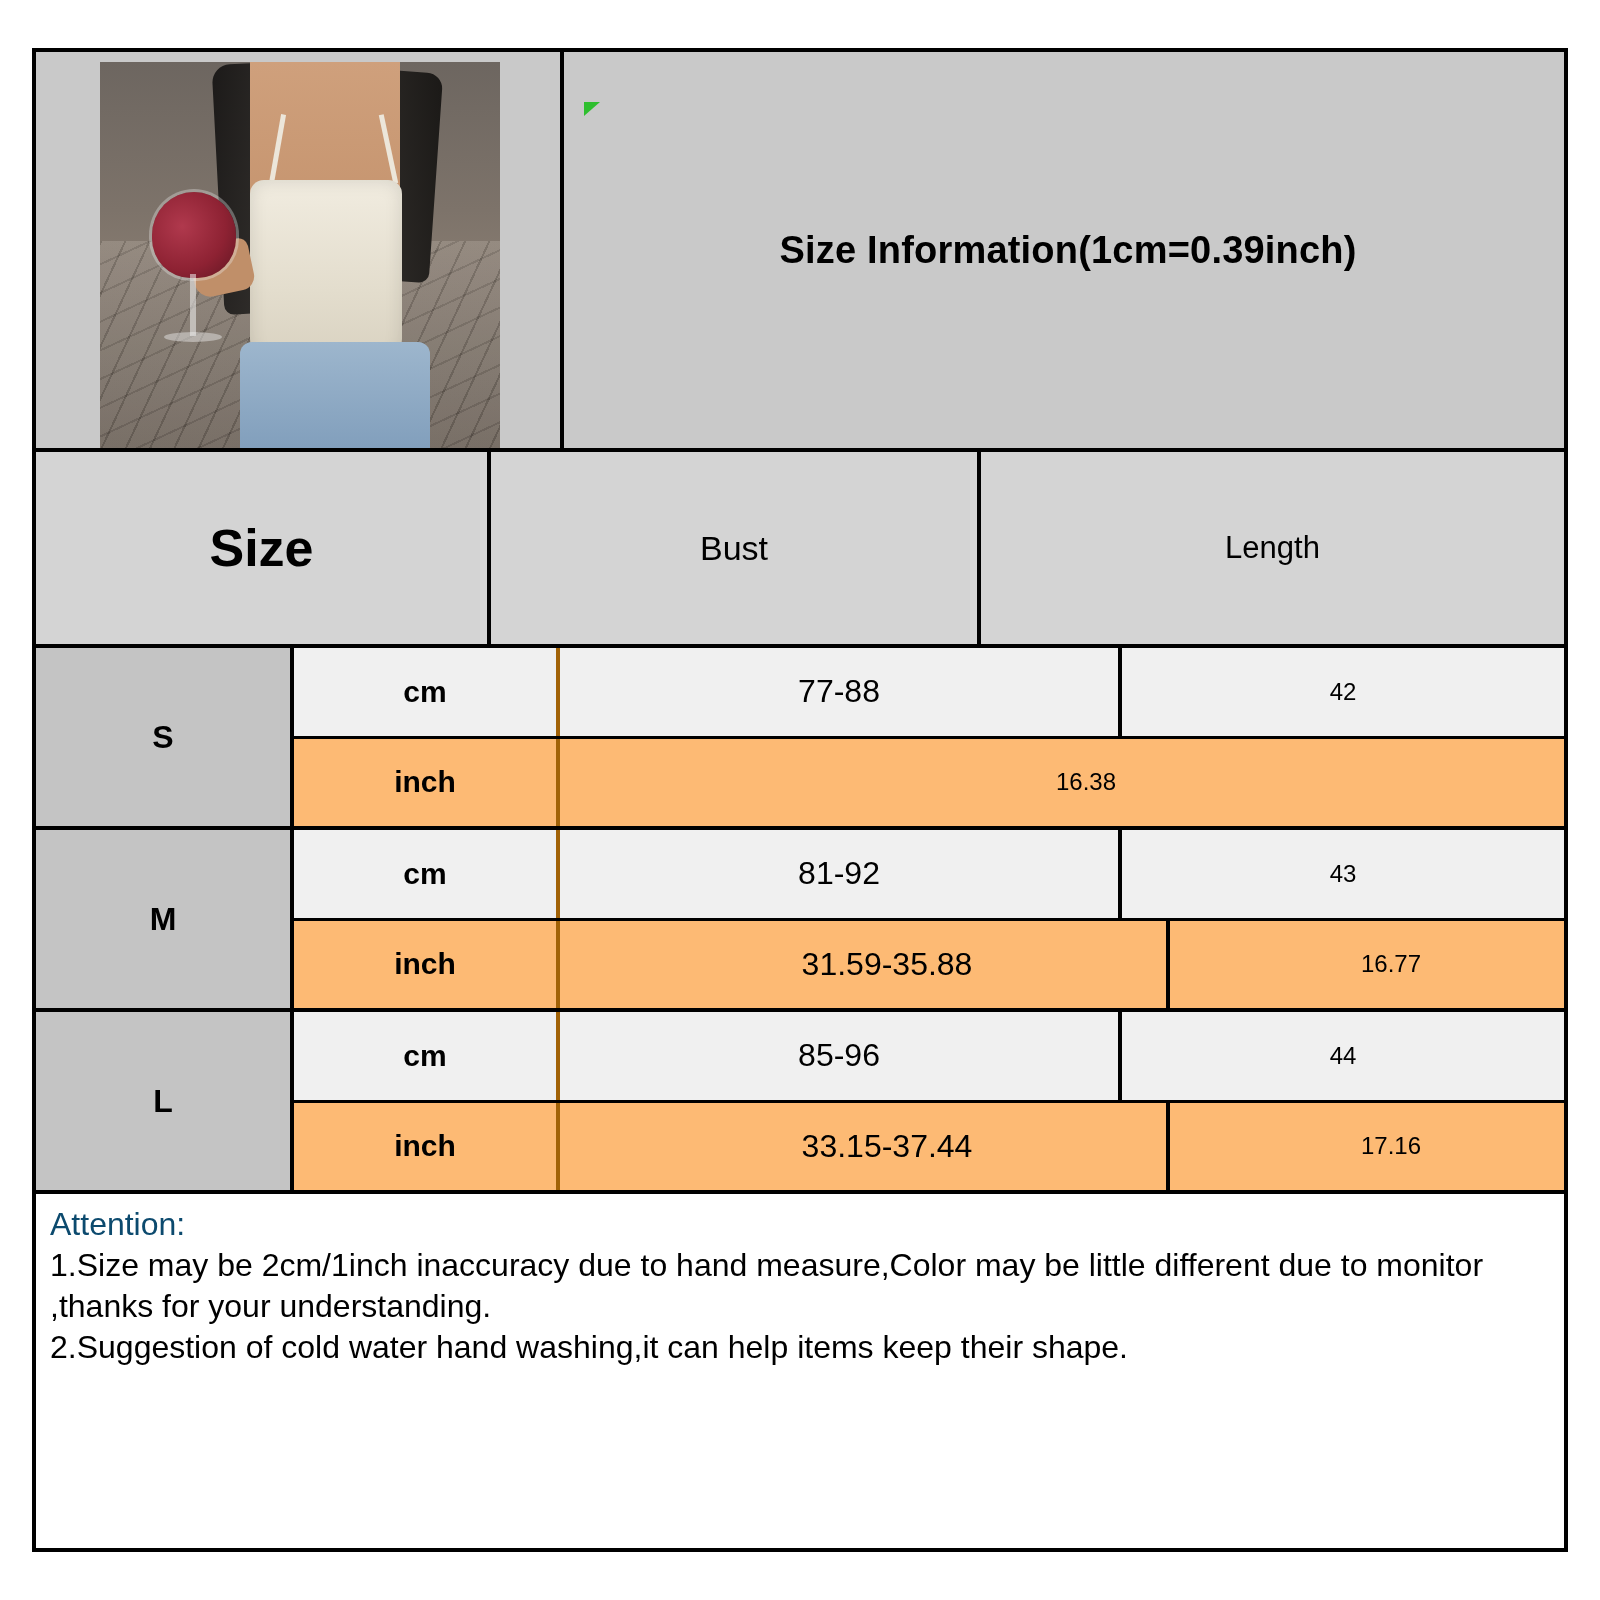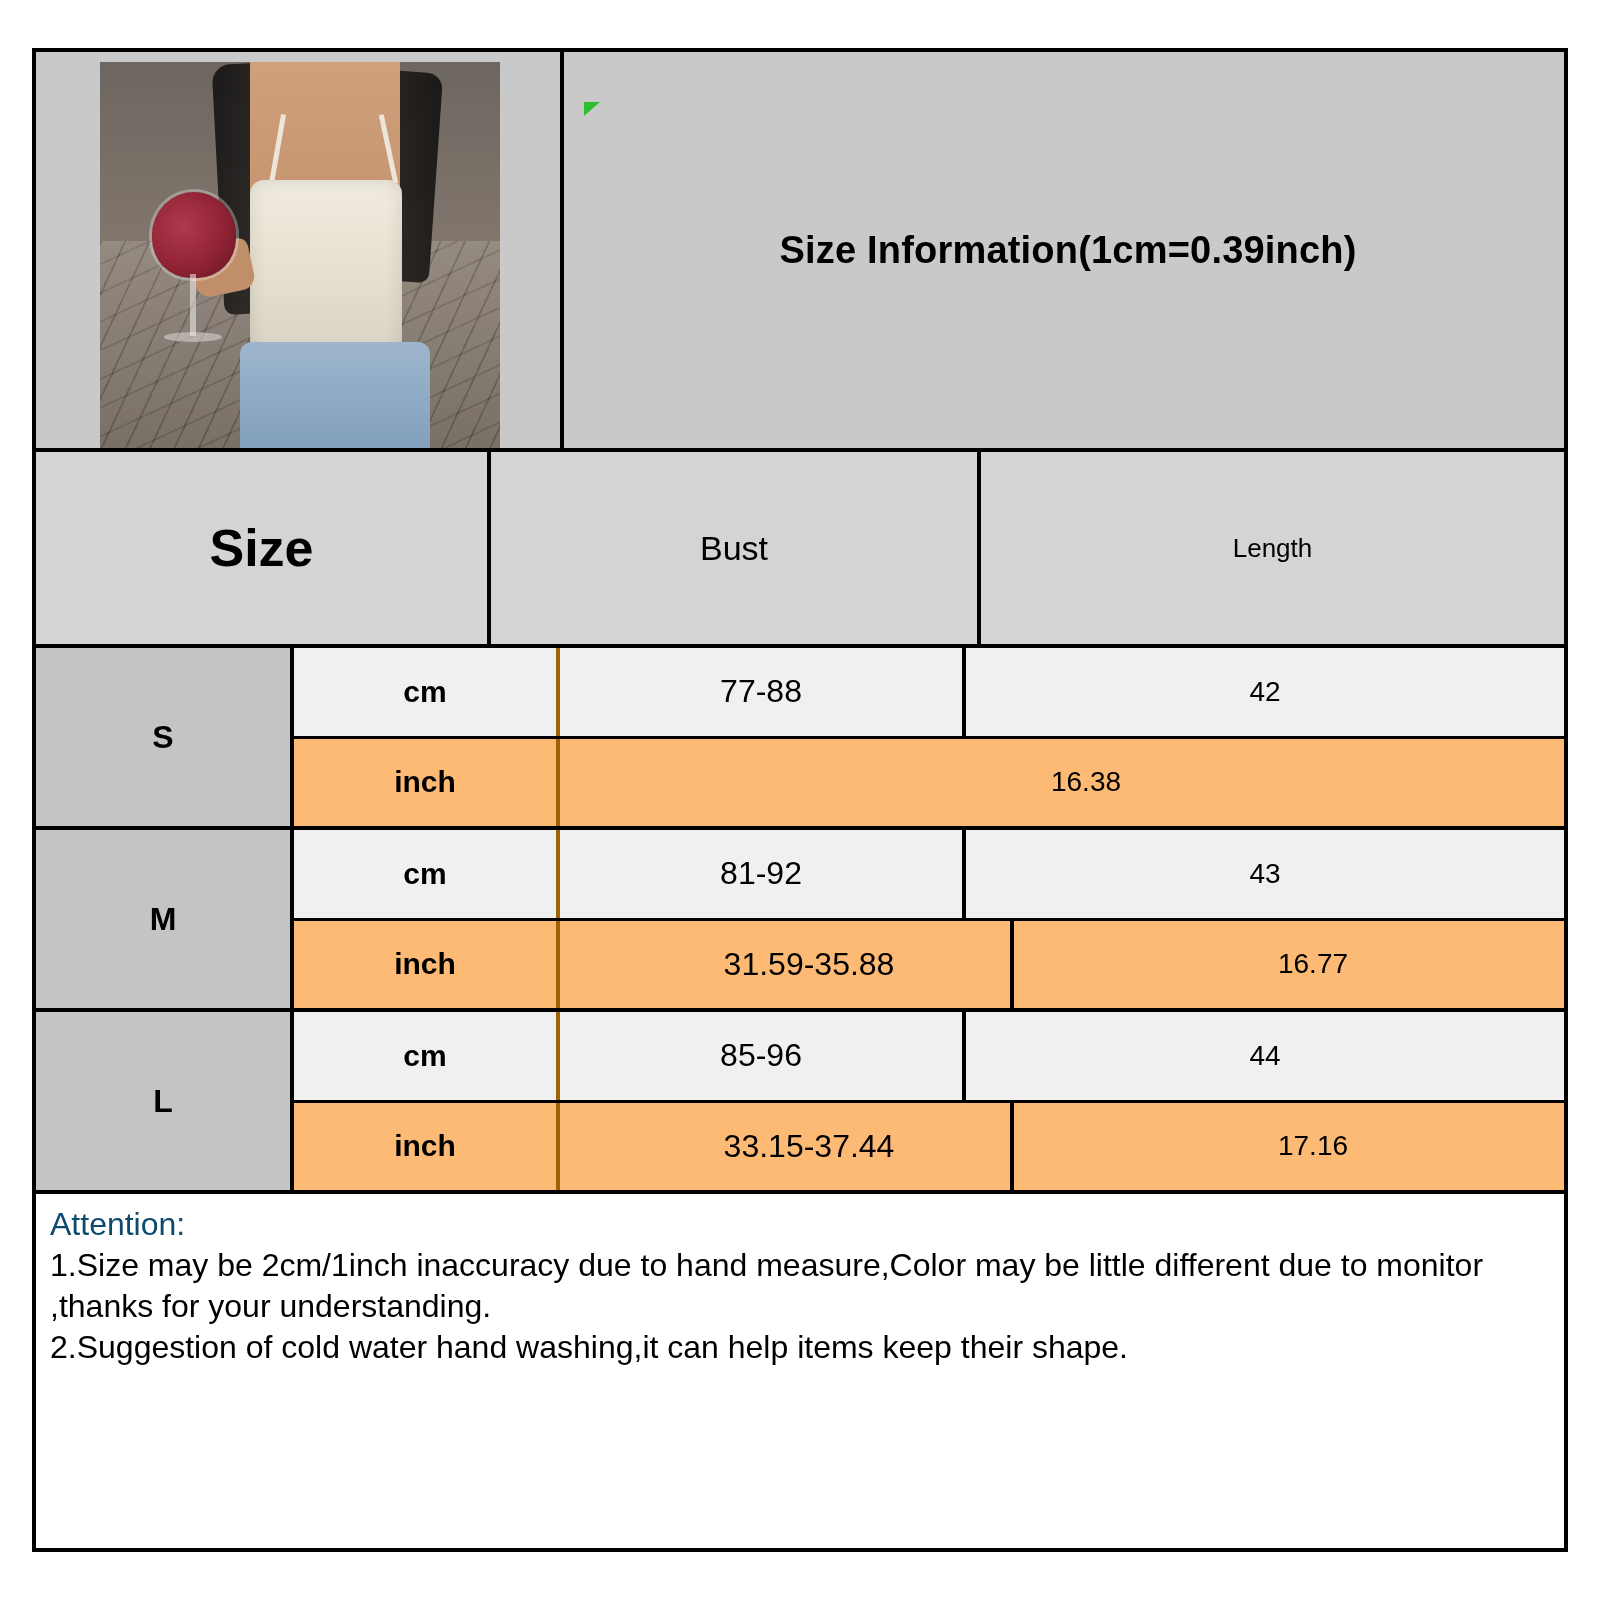--- a/index.html
+++ b/index.html
@@ -179,21 +179,21 @@
     display: flex;
     align-items: center;
     justify-content: center;
     font-size: 34px;
   }
   .hdr-length {
     flex: 1;
     display: flex;
     align-items: center;
     justify-content: center;
-    font-size: 26px;
+    font-size: 31px;
   }
 
   
   .size-block {
     display: flex;
     height: 182px;
     border-bottom: 4px solid #000000;
     box-sizing: border-box;
   }
   .size-block:nth-of-type(odd) { }
@@ -222,34 +222,34 @@
     width: 266px;
     border-right: 4px solid #a16207;
     box-sizing: border-box;
     display: flex;
     align-items: center;
     justify-content: center;
     font-size: 30px;
     font-weight: bold;
   }
   .cell-bust {
-    width: 406px;
+    width: 562px;
     border-right: 4px solid #000000;
     box-sizing: border-box;
     display: flex;
     align-items: center;
     justify-content: center;
     font-size: 32px;
   }
   .cell-length {
     flex: 1;
     display: flex;
     align-items: center;
     justify-content: center;
-    font-size: 28px;
+    font-size: 24px;
   }
   .row-cm { background: #f0f0f0; }
   .row-inch { background: #fdba74; gap: 48px; }
 
   
   .attention {
     padding: 10px 12px 0 14px;
     box-sizing: border-box;
   }
   .att-line {

